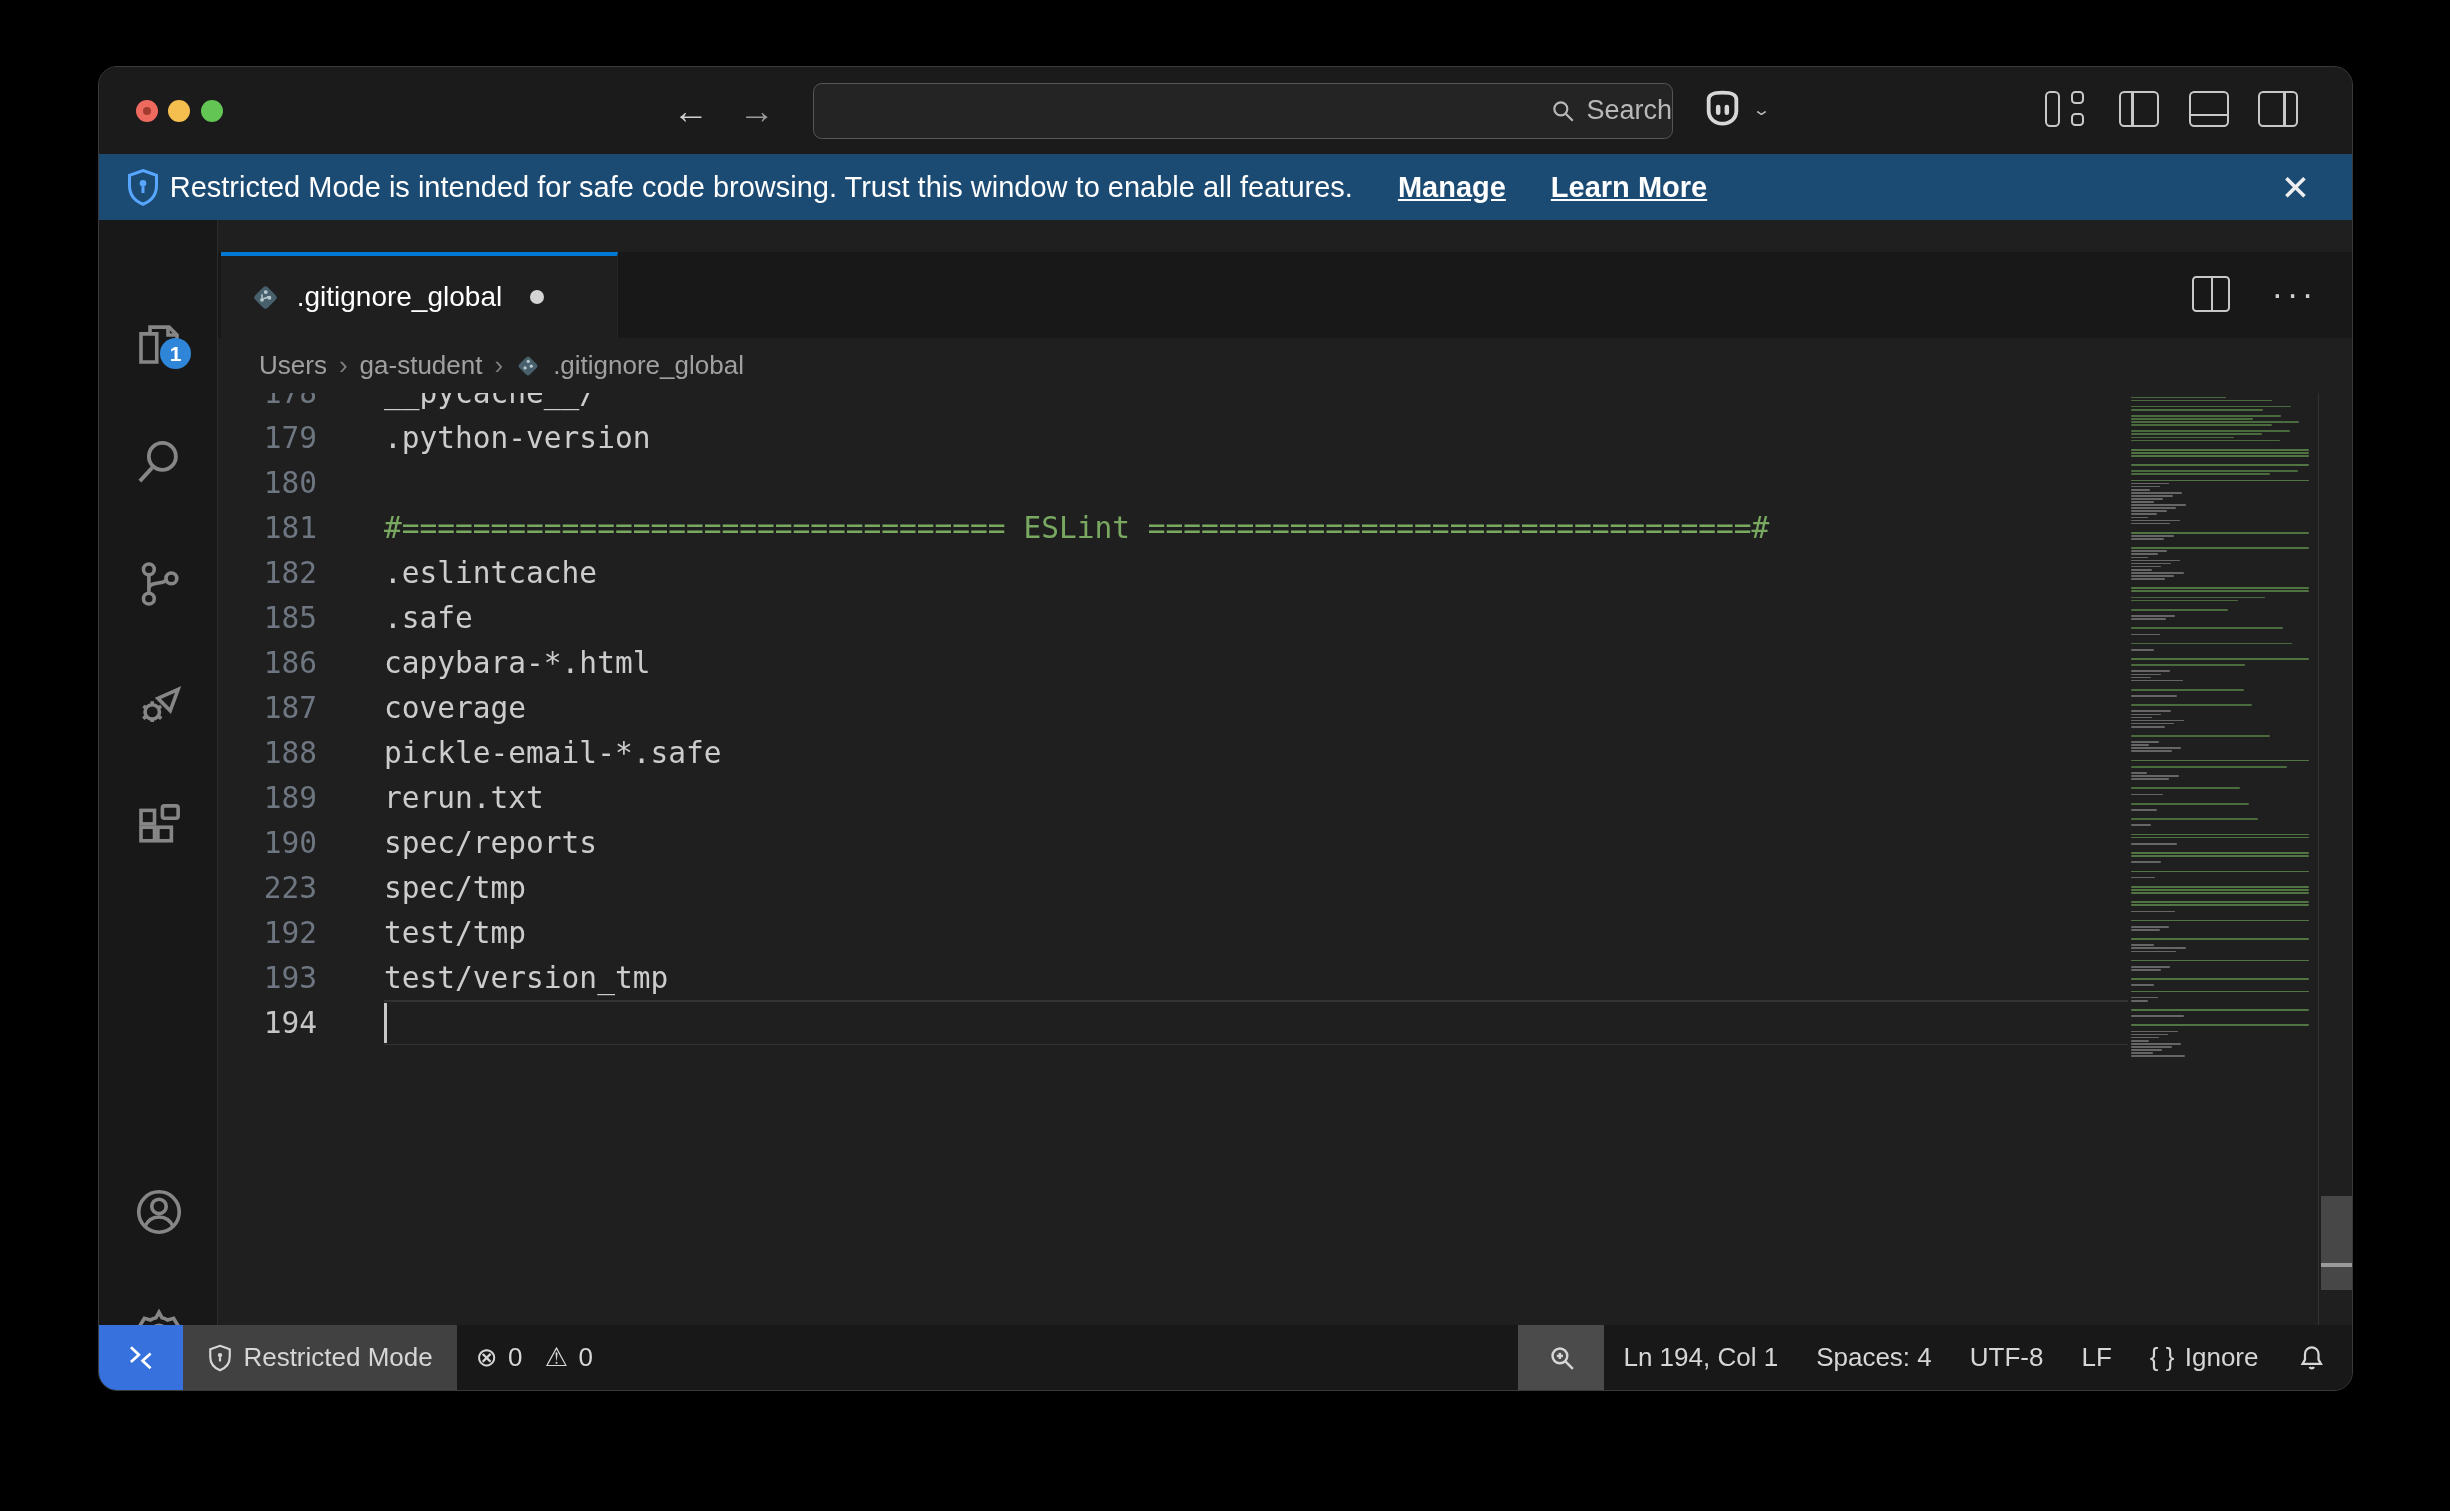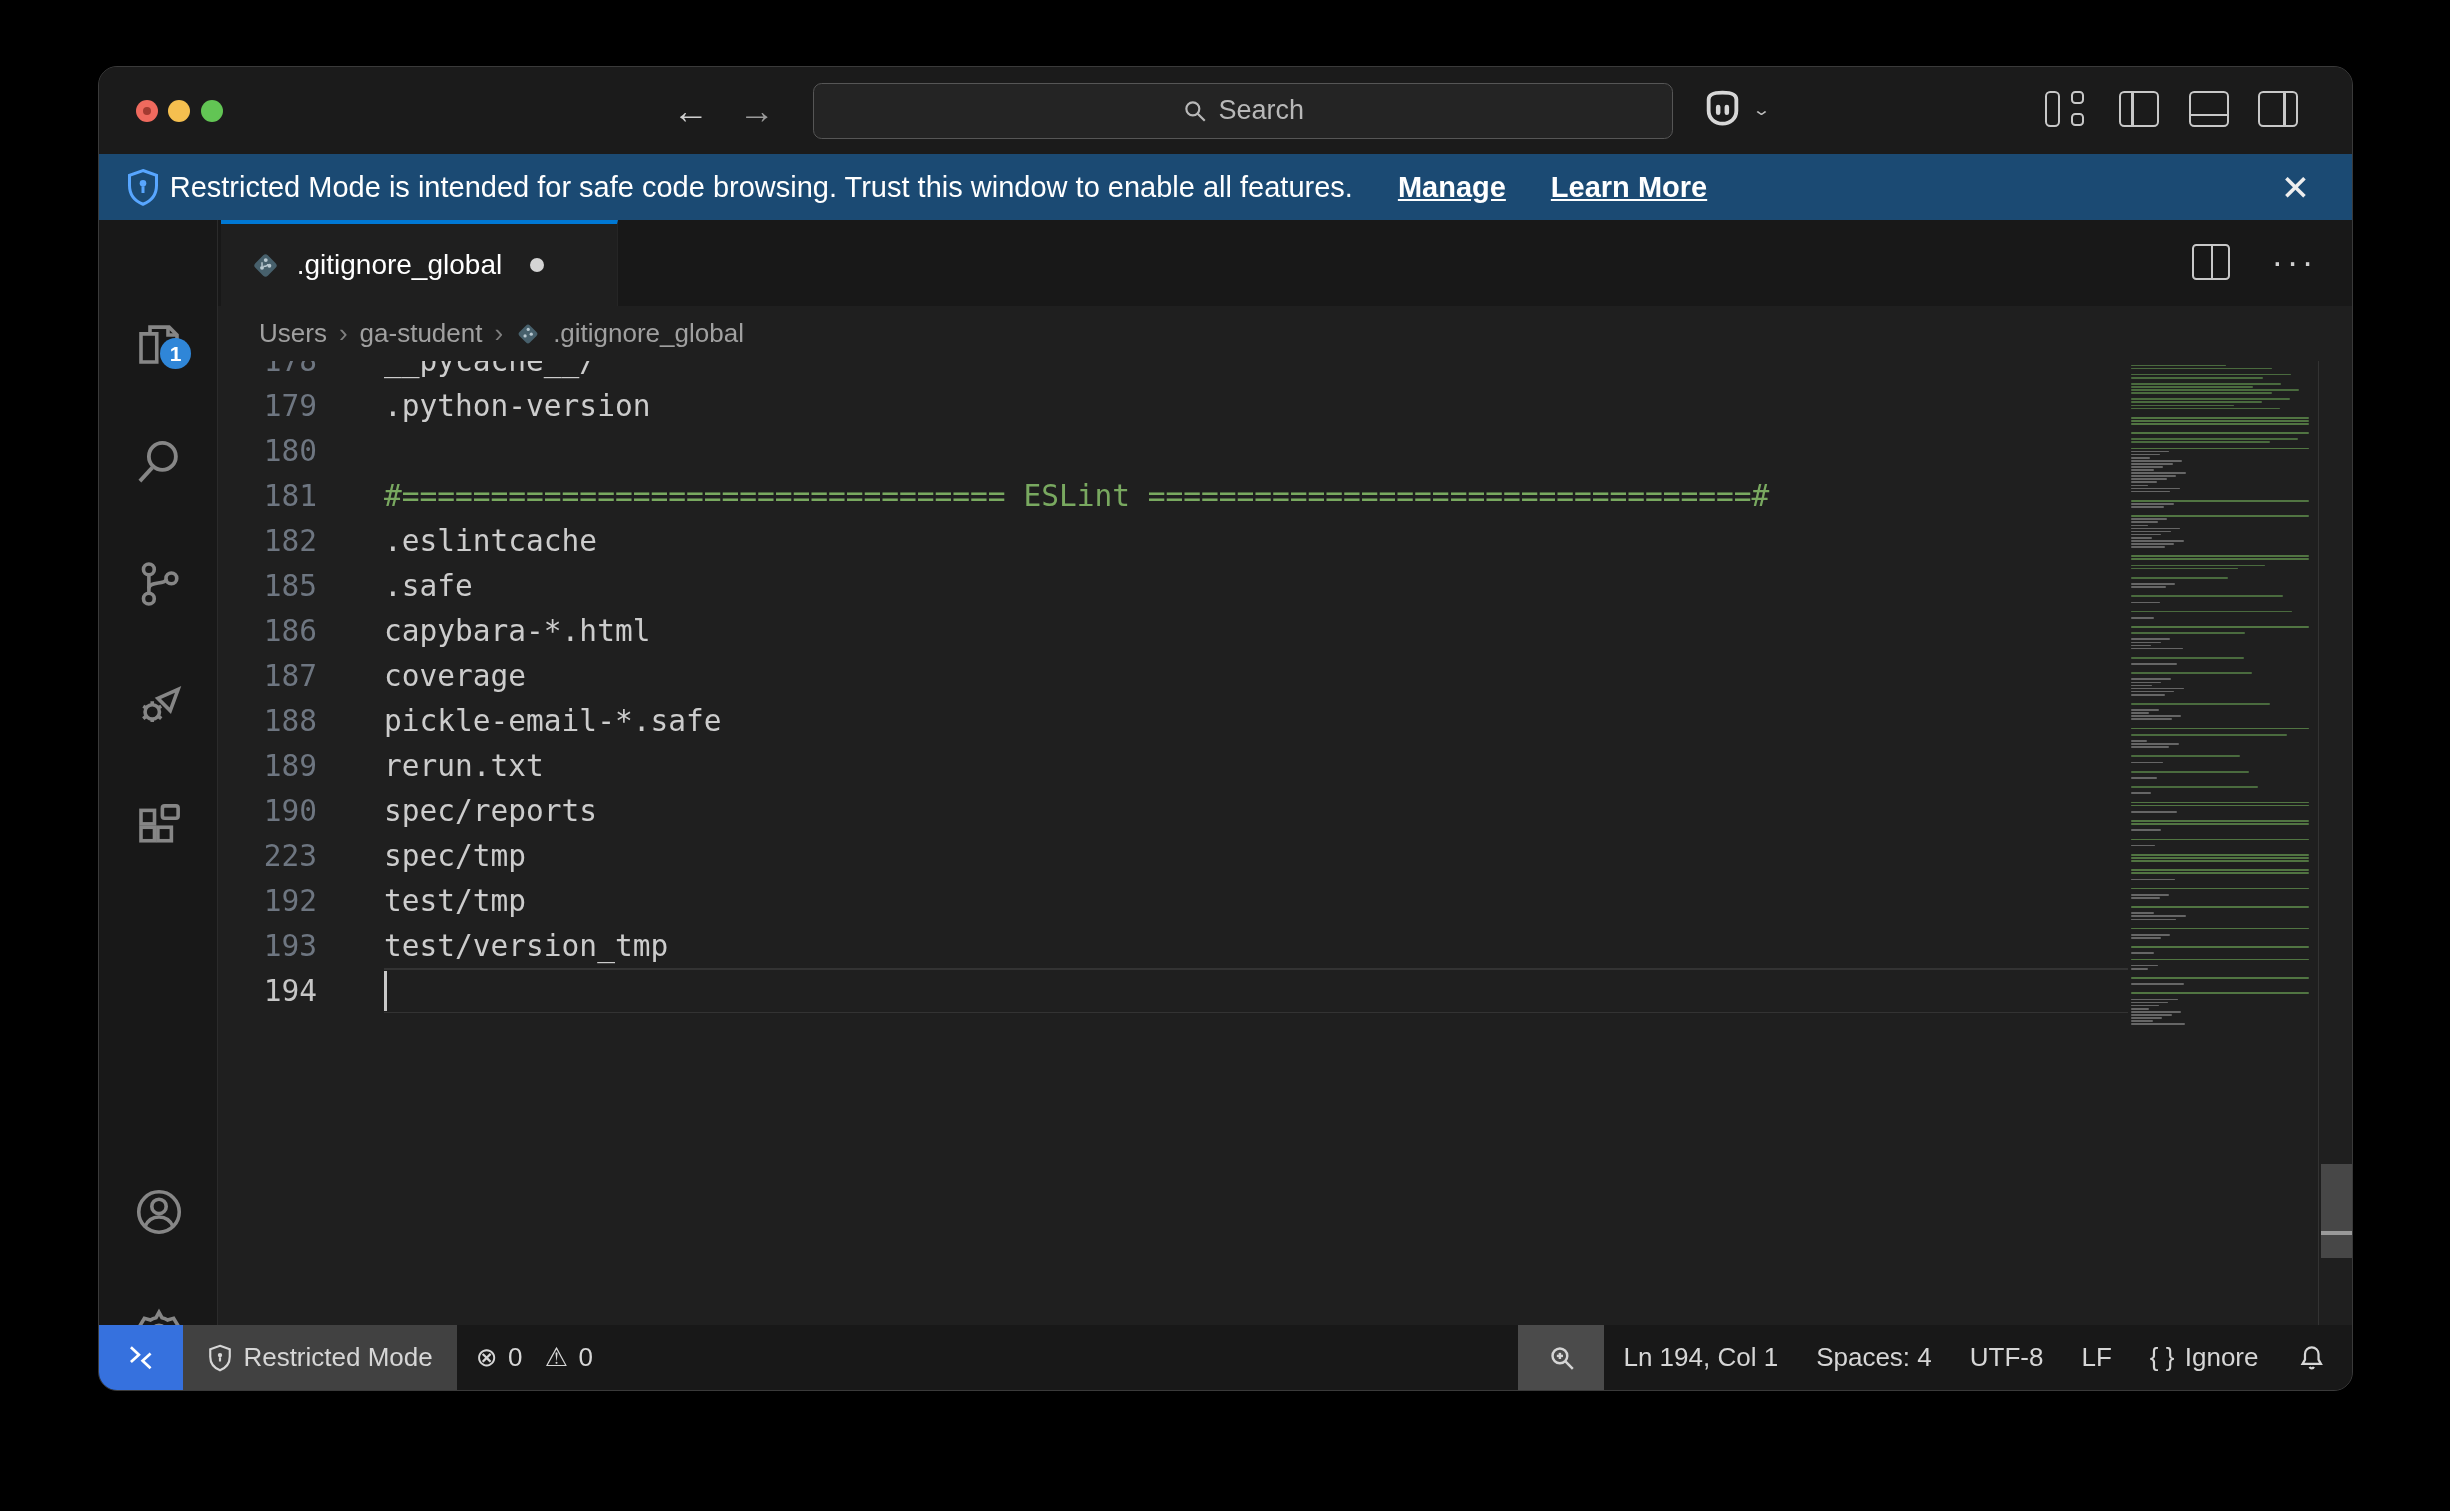--- a/index.html
+++ b/index.html
@@ -13,21 +13,21 @@
   .window{position:absolute;left:98px;top:66px;width:2255px;height:1325px;background:var(--window);
           border-radius:19px;overflow:hidden;border:0.9px solid #3a3a3a;box-shadow:0 26px 69px rgba(0,0,0,.7);}
   
   .titlebar{position:absolute;left:0;top:0;width:100%;height:87px;background:var(--chrome);}
   .traffic{position:absolute;top:33px;width:22px;height:22px;border-radius:50%;}
   .t-red{left:37px;background:#ef6a5e;} .t-yellow{left:69px;background:#f5bf4f;} .t-green{left:102px;background:#62c554;}
   .t-red::after{content:"";position:absolute;left:7px;top:7px;width:7.8px;height:7.8px;border-radius:50%;background:#a33b31;}
   .navarrow{position:absolute;top:22.6px;font-size:36px;color:#cfcfcf;line-height:42px;}
   .arrow-back{left:574px;} .arrow-fwd{left:640px;color:#9a9a9a;}
   .searchbox{position:absolute;left:714px;top:15.6px;width:860px;height:56px;background:#242424;border:1.7px solid #565656;
-             border-radius:8.7px;display:flex;align-items:center;justify-content:center;gap:10.4px;color:#b8b8b8;font-size:27px;}
+             border-radius:8.7px;display:flex;align-items:center;justify-content:flex-end;gap:10.4px;color:#b8b8b8;font-size:27px;}
   .copilot{position:absolute;left:1601px;top:21px;display:flex;align-items:center;gap:7px;}
   .chevron-down{color:#bdbdbd;font-size:22.6px;transform:scaleY(.7);}
   .layouticons{position:absolute;right:54px;top:24px;display:flex;gap:29.5px;}
   .lay{width:40px;height:36px;border:2.6px solid #c8c8c8;border-radius:5.2px;position:relative;}
   .lay-sb-left::after{content:"";position:absolute;left:10.4px;top:0;bottom:0;width:2.6px;background:#c8c8c8;}
   .lay-panel::after{content:"";position:absolute;left:0;right:0;bottom:8.7px;height:2.6px;background:#c8c8c8;}
   .lay-sb-right::after{content:"";position:absolute;right:10.4px;top:0;bottom:0;width:2.6px;background:#c8c8c8;}
   .lay-custom{border:none;width:45px;}
   .lay-custom .bar{position:absolute;left:0;top:0;width:15.6px;height:36px;border:2.6px solid #c8c8c8;border-radius:5.2px;}
   .lay-custom .c1,.lay-custom .c2{position:absolute;left:26px;width:13px;height:13px;border:2.6px solid #c8c8c8;border-radius:4.3px;}
@@ -38,21 +38,21 @@
   .banner a{color:#fff;text-decoration:underline;font-weight:bold;margin-left:45px;cursor:pointer;}
   .banner .shield{margin-left:26px;}
   .banner .close{position:absolute;right:42px;top:14px;font-size:35px;color:#eee;cursor:pointer;}
   
   .main{position:absolute;left:0;top:153px;width:100%;height:1107px;display:flex;}
   .activitybar{width:119px;height:100%;background:var(--tabbar);border-right:1.7px solid #2b2b2b;position:relative;}
   .abicon{position:absolute;left:0;width:119px;height:95px;display:flex;align-items:center;justify-content:center;cursor:pointer;}
   .badge{position:absolute;left:61px;top:42px;min-width:31px;height:31px;background:var(--badge);border-radius:17.4px;color:#fff;
          font-size:21px;font-weight:bold;display:flex;align-items:center;justify-content:center;padding:0 7px;}
   
-  .editor-region{flex:1;position:relative;height:100%;}
+  .editor-region{flex:1;position:relative;height:100%;margin-top:32px;}
   .tabbar{position:absolute;left:0;top:0;right:0;height:86px;background:var(--tabbar);}
   .tab{position:absolute;left:2.6px;top:0;width:397px;height:86px;background:var(--window);border-top:4.3px solid var(--accent);
        border-right:0.9px solid #252525;display:flex;align-items:center;gap:15.6px;padding-left:29.5px;color:#fff;font-size:28px;cursor:pointer;}
   .mod-dot{width:14.7px;height:14.7px;border-radius:50%;background:#d4d4d4;margin-left:12px;}
   .tabbar-actions{position:absolute;right:35px;top:24px;display:flex;gap:42px;align-items:center;}
   .split-icon{width:38px;height:36px;border:2.6px solid #c8c8c8;border-radius:4.3px;position:relative;}
   .split-icon::after{content:"";position:absolute;left:50%;top:0;bottom:0;width:2.6px;background:#c8c8c8;}
   .ellipsis{color:#d0d0d0;font-size:35px;letter-spacing:3.5px;line-height:17.4px;}
   .breadcrumb{position:absolute;left:0;top:86px;right:0;height:55px;background:var(--window);display:flex;align-items:center;
               padding-left:41px;color:#a0a0a0;font-size:26px;gap:12px;}

